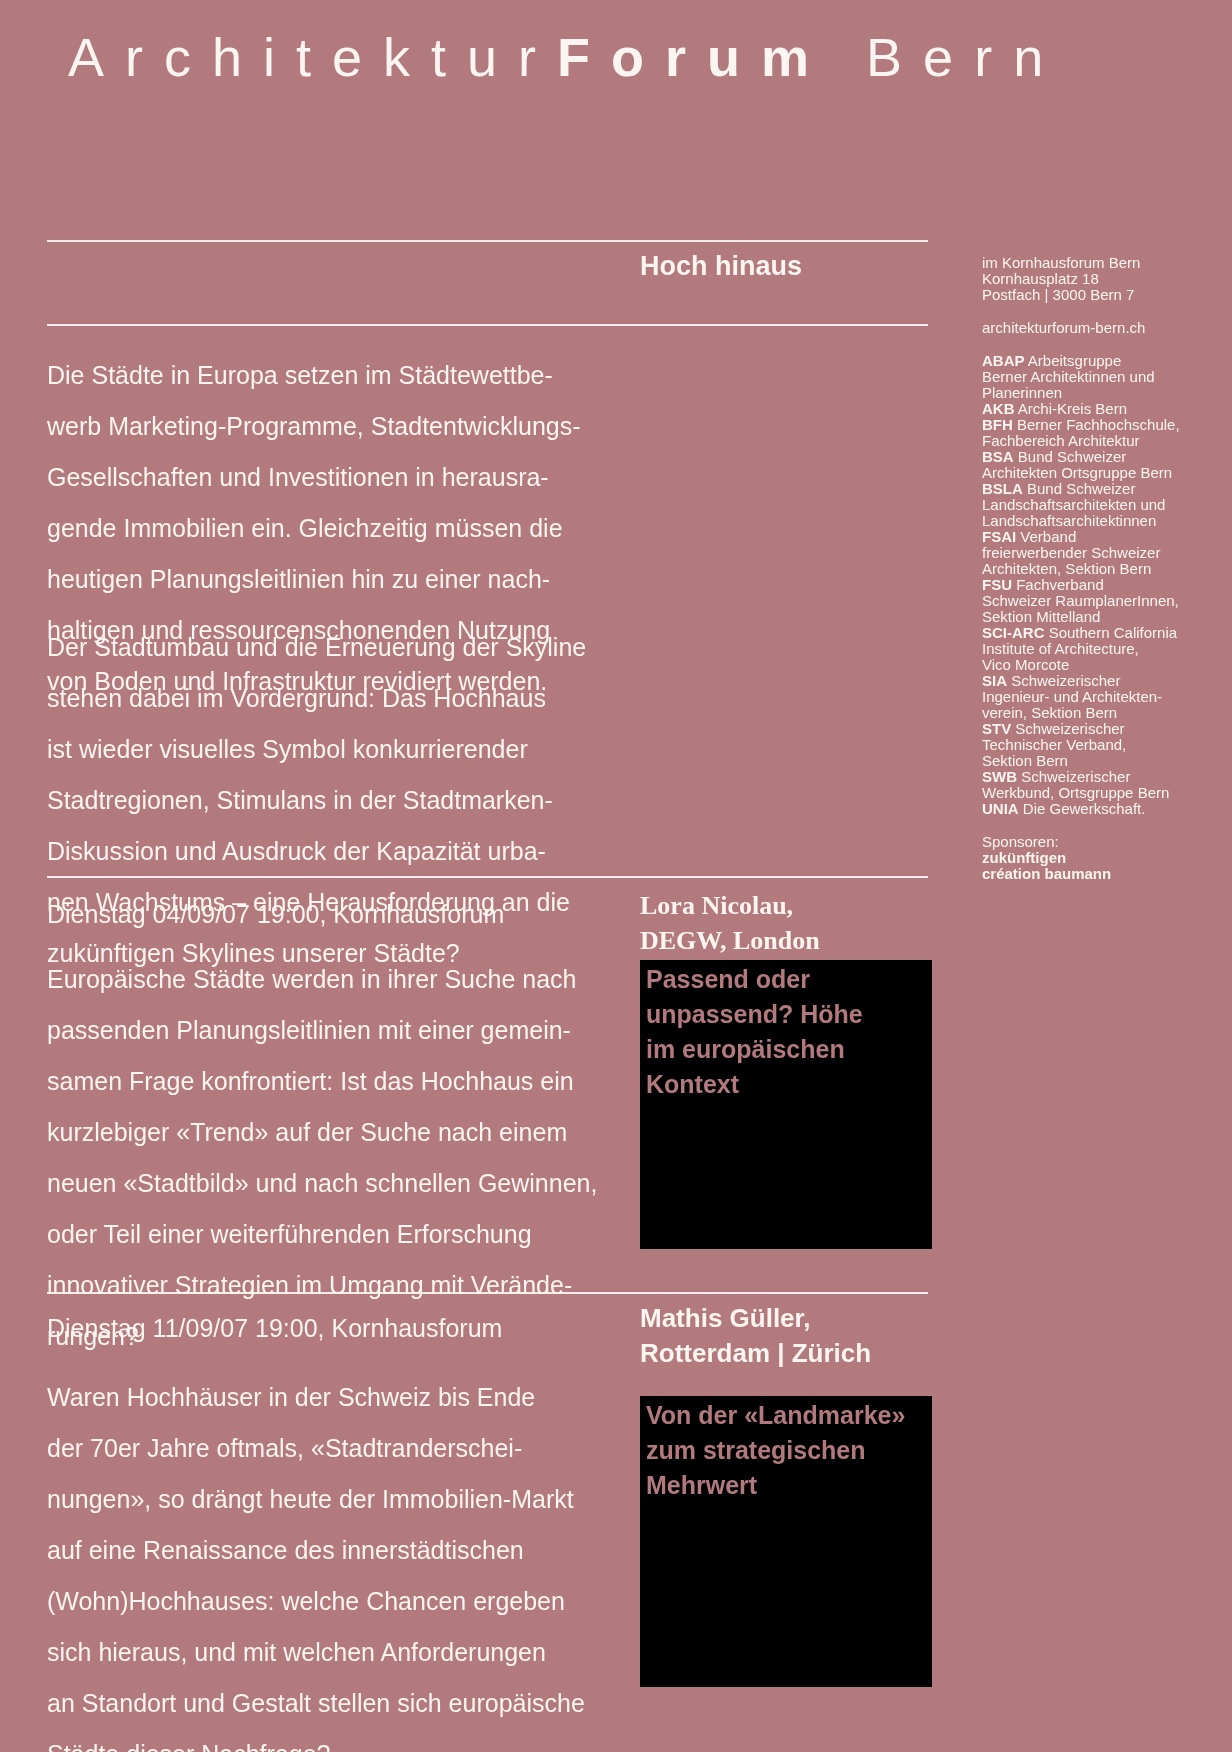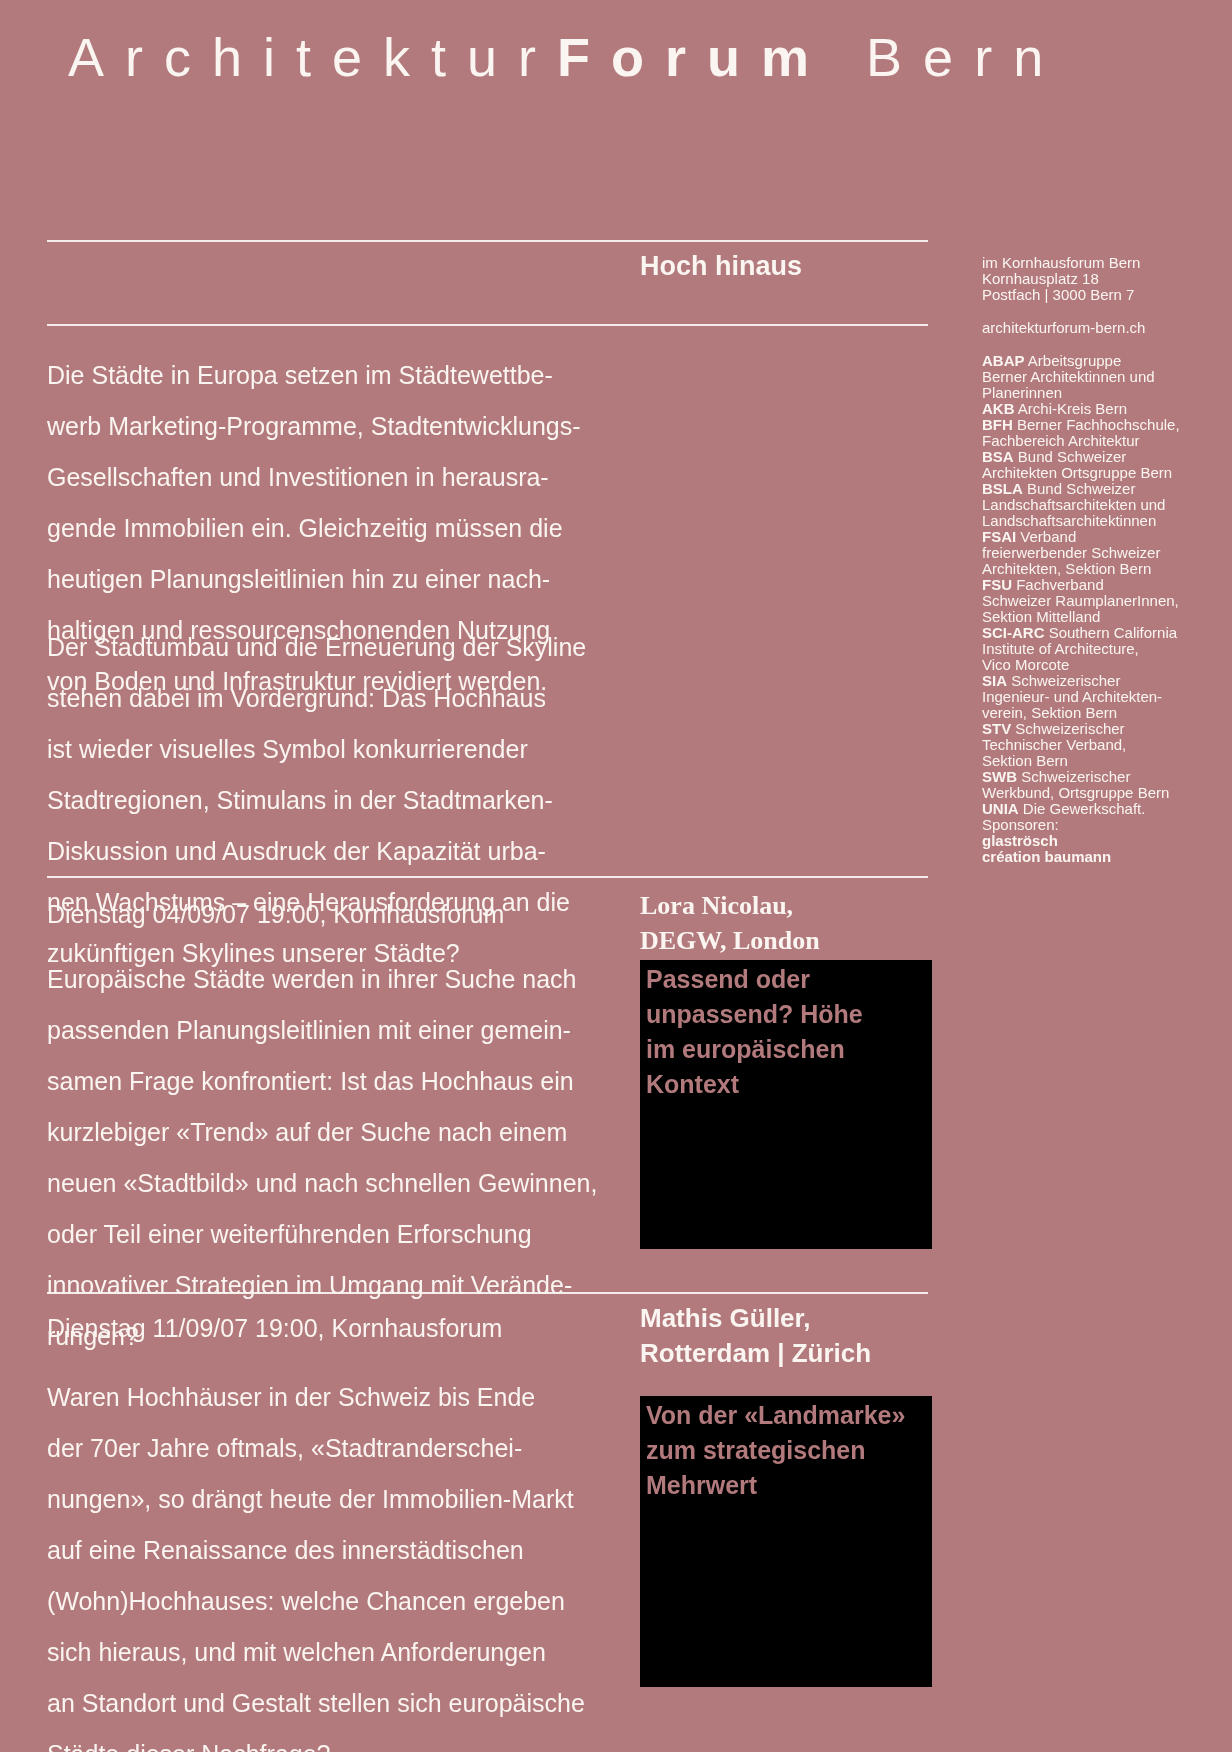--- a/index.html
+++ b/index.html
@@ -67,21 +67,21 @@
   .topic-box-2 { top:1377px; height:291px;margin-top:19px; }
 
   
   .sidebar {
     left:982px; top:255px; width:225px;
     font-size:15px; line-height:16px;
   }
   .sidebar .website { margin-top:17px; }
   .sidebar .org-list { margin-top:17px; }
   .sidebar .org { white-space:pre-line; }
-  .sidebar .sponsors { }
+  .sidebar .sponsors { margin-top:17px; }
 </style>
 </head>
 <body>
 
 <div>
 
   <h1 class="abs masthead"><span>Architektur</span><span class="bold">Forum</span><span class="word-gap">Bern</span></h1>
 
   <div class="abs rule rule-1"></div>
   <div class="abs rule rule-2"></div>
@@ -168,19 +168,19 @@
         <div class="org"><b>STV</b> Schweizerischer
 Technischer Verband,
 Sektion Bern</div>
         <div class="org"><b>SWB</b> Schweizerischer
 Werkbund, Ortsgruppe Bern</div>
         <div class="org"><b>UNIA</b> Die Gewerkschaft.</div>
       </div>
     <div class="sponsors">
       <div>Sponsoren:</div>
       <div>
-          <div class="bold">glaströsch</div>
+          <div class="bold">zukünftigen</div>
           <div class="bold">création baumann</div>
         </div>
     </div>
   </div>
 
 </div>
 
 </body></html>

